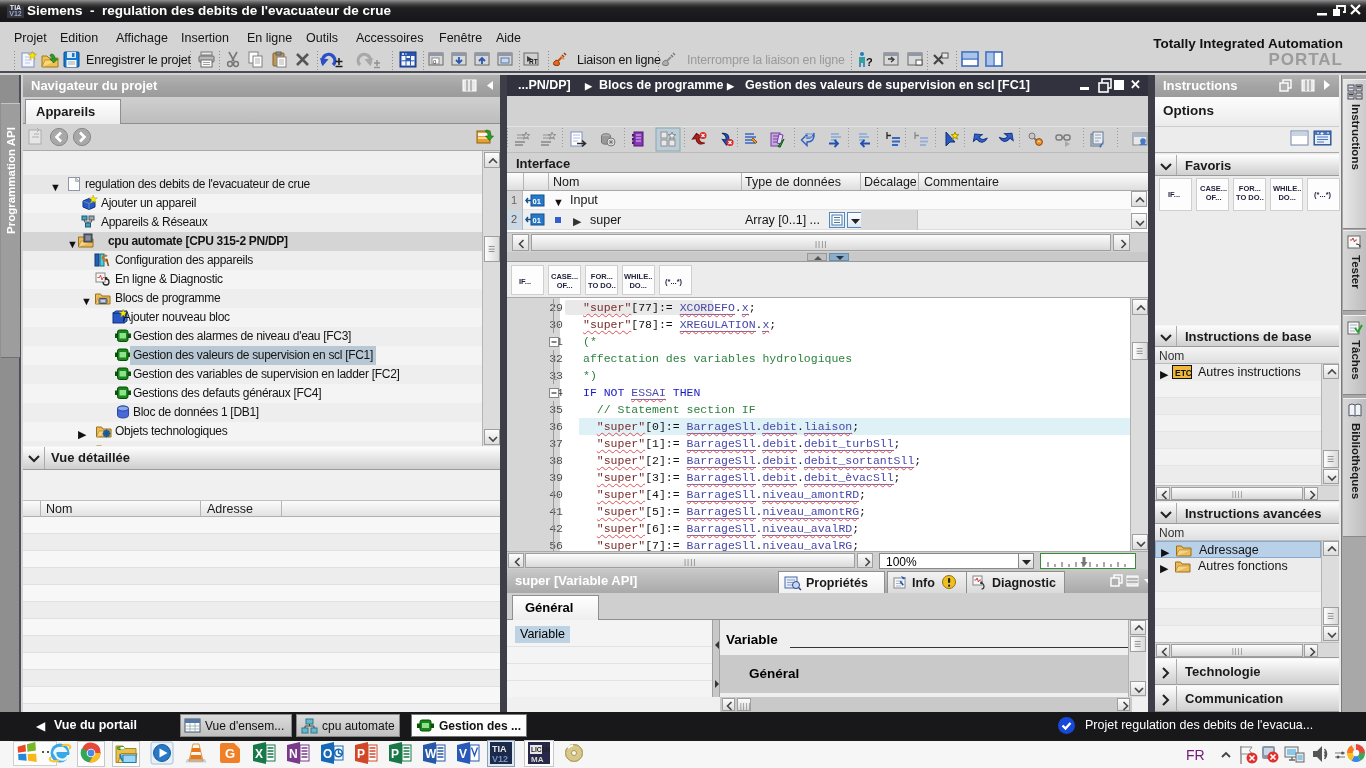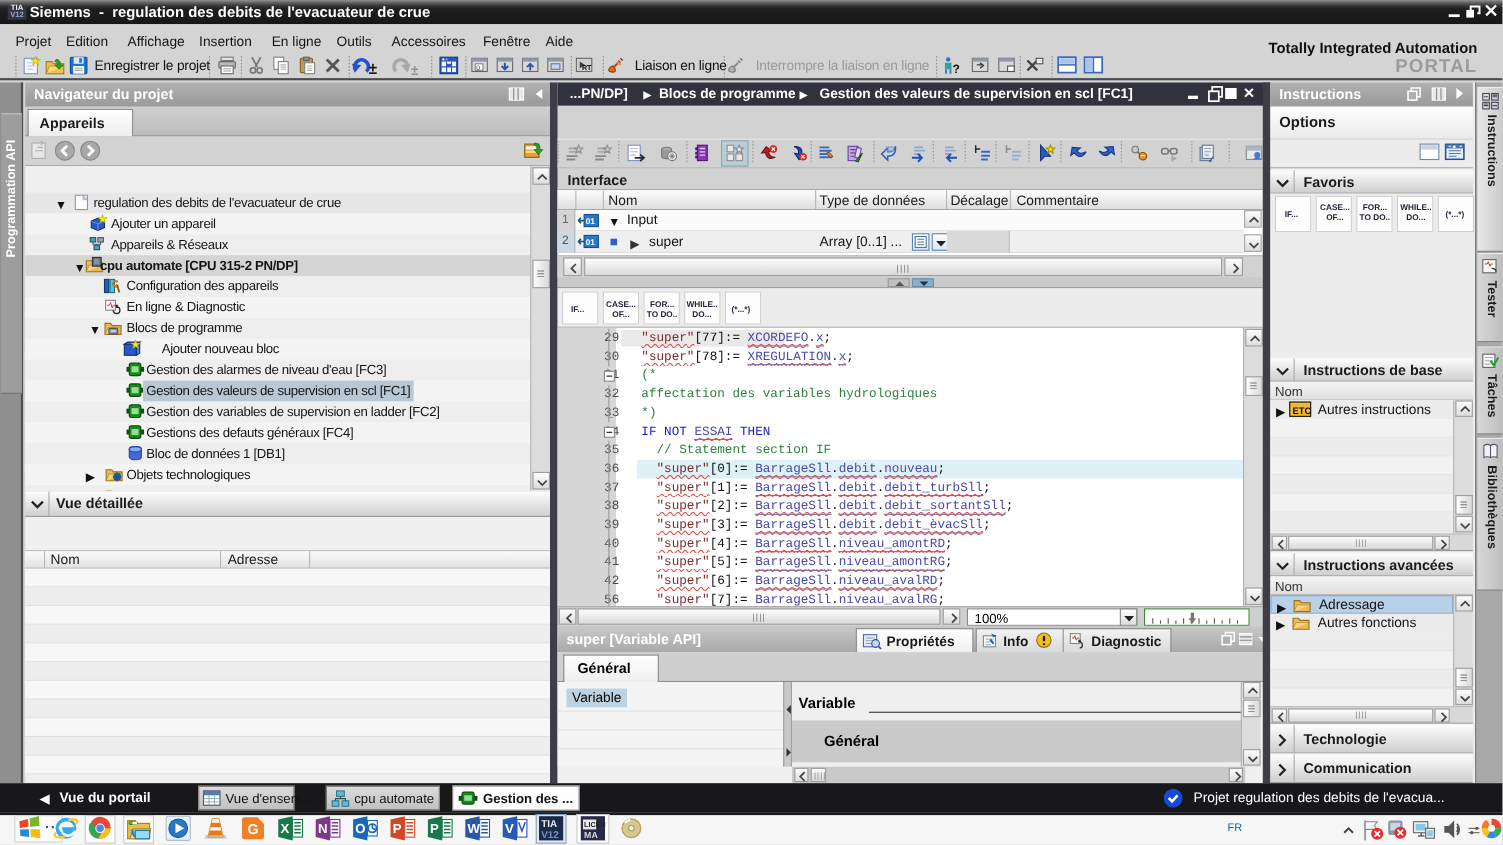--- a/index.html
+++ b/index.html
@@ -328,21 +328,21 @@
         <span class="lbl" style="left:78px;">Appareils &amp; Réseaux</span>
       </div>
 <div class="trow" style="top:81px;background:#d5d5d5;">
         <span class="tarr" style="left:44px;">▼</span>
         <svg style="left:55px;top:2px;" width="16" height="15">
           <path d="M0.5 3 l5 0 l1.5 2 l8 0 l0 8 l-14.5 0 z" fill="#ecba58" stroke="#9a7018"></path>
           <path d="M0.5 13 l2.5 -6 l12.5 0" fill="#f6d486" stroke="#9a7018" stroke-width="0.5"></path>
           <rect x="6" y="0" width="8" height="8" fill="#606878" stroke="#303848"></rect>
           <rect x="7.5" y="1.5" width="5" height="5" fill="#8890a0"></rect>
         </svg>
-        <span class="lbl" style="left:68px;font-weight:bold;">cpu automate [CPU 315-2 PN/DP]</span>
+        <span class="lbl" style="left:85px;font-weight:bold;">cpu automate [CPU 315-2 PN/DP]</span>
       </div>
 <div class="trow" style="top:100px;background:#eeeeee;">
         <svg style="left:71px;top:2px;" width="16" height="15">
           <rect x="1" y="1" width="4" height="12" fill="#2060b8" stroke="#103a70"></rect>
           <rect x="6" y="1" width="4" height="12" fill="#58c8d8" stroke="#1a7080"></rect>
           <path d="M11 3 a3 3 0 1 0 3 3 l-2 0 a1.5 1.5 0 1 1 -1.5 -1.5 z" fill="#e89028" stroke="#905010" stroke-width="0.5" transform="rotate(40 12.5 6)"></path>
           <path d="M12.5 6 l2 7" stroke="#905010" stroke-width="1.6"></path>
         </svg>
         <span class="lbl" style="left:92px;">Configuration des appareils</span>
       </div>
@@ -366,21 +366,21 @@
         <span class="lbl" style="left:92px;">Blocs de programme</span>
       </div>
 <div class="trow" style="top:157px;background:#f4f4f4;">
         <svg style="left:89px;top:2px;" width="16" height="15">
           <rect x="1" y="3" width="11" height="10" fill="#2858c8" stroke="#10307a"></rect>
           <path d="M1 3 l3 -2 l11 0 l-3 2 z M12 13 l3 -2 l0 -10 l-3 2 z" fill="#4878e8" stroke="#10307a"></path>
           <g transform="translate(7,-1)">
             <path d="M4.2 0 L5.1 2.9 L8.4 2.9 L5.8 4.8 L6.7 7.9 L4.2 6 L1.7 7.9 L2.6 4.8 L0 2.9 L3.3 2.9 Z" fill="#f8ee00" stroke="#a89800" stroke-width="0.5"></path>
           </g>
         </svg>
-        <span class="lbl" style="left:124px;text-align:center;">Ajouter nouveau bloc</span>
+        <span class="lbl" style="left:100px;text-align:center;">Ajouter nouveau bloc</span>
       </div>
 <div class="trow" style="top:176px;background:#eeeeee;">
         <svg style="left:92px;top:2px;" width="16" height="15">
           <rect x="2.5" y="1" width="10.5" height="11.5" rx="2" fill="#18881a" stroke="#0a4a0a"></rect>
           <rect x="4.5" y="4" width="6.5" height="5.5" fill="#90e090"></rect>
           <rect x="0" y="4.5" width="2.5" height="4.5" fill="#0a520a"></rect>
           <rect x="13" y="4.5" width="3" height="4.5" fill="#0a520a"></rect>
         </svg>
         <span class="lbl" style="left:110px;">Gestion des alarmes de niveau d'eau [FC3]</span>
       </div>
@@ -770,21 +770,21 @@
 <div class="cl" style="top:86px;"><span class="ln">34</span></div>
 <div class="cl" style="top:86px;left:54px;width:569px;"><span class="ctext" style="left:4px;"><span class="kw">IF NOT</span> <span class="id squig">ESSAI</span> <span class="kw">THEN</span></span></div>
 <svg style="left:42px;top:90px;" width="10" height="10">
         <rect x="0.5" y="0.5" width="9" height="9" fill="#fff" stroke="#888"></rect>
         <path d="M2.5 5 h5" stroke="#333" stroke-width="1.2"></path>
       </svg>
 <div class="cl" style="top:103px;"><span class="ln">35</span></div>
 <div class="cl" style="top:103px;left:54px;width:569px;"><span class="ctext" style="left:4px;">&nbsp;&nbsp;<span class="cm">// Statement section IF</span></span></div>
 <div class="abs" style="left:46px;top:103px;width:1px;height:17px;background:#999;"></div>
 <div class="cl" style="top:120px;"><span class="ln">36</span></div>
-<div class="cl" style="top:120px;left:54px;width:569px;background:#ddf1f7;"><span class="ctext" style="left:4px;">&nbsp;&nbsp;<span class="gv squig">"super"</span>[0]:= <span class="id squig">BarrageSll</span>.<span class="id squig">debit</span>.<span class="id squig">nouveau</span>;</span></div>
+<div class="cl" style="top:120px;left:54px;width:569px;background:#ddf1f7;"><span class="ctext" style="left:4px;">&nbsp;&nbsp;<span class="gv squig">"super"</span>[0]:= <span class="id squig">BarrageSll</span>.<span class="id squig">debit</span>.<span class="id squig">liaison</span>;</span></div>
 <div class="abs" style="left:46px;top:120px;width:1px;height:17px;background:#999;"></div>
 <div class="cl" style="top:137px;"><span class="ln">37</span></div>
 <div class="cl" style="top:137px;left:54px;width:569px;"><span class="ctext" style="left:4px;">&nbsp;&nbsp;<span class="gv squig">"super"</span>[1]:= <span class="id squig">BarrageSll</span>.<span class="id squig">debit</span>.<span class="id squig">debit_turbSll</span>;</span></div>
 <div class="abs" style="left:46px;top:137px;width:1px;height:17px;background:#999;"></div>
 <div class="cl" style="top:154px;"><span class="ln">38</span></div>
 <div class="cl" style="top:154px;left:54px;width:569px;"><span class="ctext" style="left:4px;">&nbsp;&nbsp;<span class="gv squig">"super"</span>[2]:= <span class="id squig">BarrageSll</span>.<span class="id squig">debit</span>.<span class="id squig">debit_sortantSll</span>;</span></div>
 <div class="abs" style="left:46px;top:154px;width:1px;height:17px;background:#999;"></div>
 <div class="cl" style="top:171px;"><span class="ln">39</span></div>
 <div class="cl" style="top:171px;left:54px;width:569px;"><span class="ctext" style="left:4px;">&nbsp;&nbsp;<span class="gv squig">"super"</span>[3]:= <span class="id squig">BarrageSll</span>.<span class="id squig">debit</span>.<span class="id squig">debit_èvacSll</span>;</span></div>
 <div class="abs" style="left:46px;top:171px;width:1px;height:17px;background:#999;"></div>
@@ -1185,21 +1185,21 @@
         <path d="M8 2 q3 -2 6 0 l0 11 q-3 -1.5 -6 0 q-3 -1.5 -6 0 l0 -11 q3 -2 6 0 z" fill="#f0f4f8" stroke="#556"></path>
         <path d="M8 2 v11" stroke="#556"></path>
       </svg>
  <span style="top:24px;">Bibliothèques</span>
 </div>
 </div>
 
 <div class="abs" id="tiabar">
  <span style="position:absolute;left:36px;top:7px;font-size:12px;">◀</span>
  <span style="position:absolute;left:54px;top:6px;font-size:12.5px;font-weight:bold;">Vue du portail</span>
- <div class="taskbtn" style="left:180px;width:88px;">
+ <div class="taskbtn" style="left:180px;width:112px;">
   <svg style="left:4px;top:4px;" width="17" height="15">
         <rect x="0" y="0" width="15" height="13" fill="#fff" stroke="#456"></rect>
         <rect x="0" y="0" width="15" height="4" fill="#5878a8"></rect>
         <path d="M0 7 h15 M0 10 h15 M5 4 v9 M10 4 v9" stroke="#8aa" stroke-width="0.8"></path>
       </svg>
   <span style="position:absolute;left:24px;top:4px;">Vue d'ensem...</span>
  </div>
  <div class="taskbtn" style="left:296px;width:104px;">
   <svg style="left:5px;top:3px;" width="16" height="16">
         <rect x="4" y="1" width="7" height="5" fill="#68b8cc" stroke="#2a7a90"></rect>
@@ -1342,21 +1342,21 @@
     <rect x="2" y="3" width="12" height="9" fill="#e8e8e8"></rect>
     <text x="3" y="10" font-size="6.5" font-weight="bold" fill="#222" font-family="Liberation Sans">LICEN</text>
     <text x="3" y="20" font-size="8" font-weight="bold" fill="#d8d8d8" font-family="Liberation Sans">MA</text>
   </svg>
 <svg class="abs" style="left:564px;top:743px;" width="24" height="24">
     <circle cx="10" cy="10" r="8.5" fill="#d8c890" stroke="#a89850"></circle>
     <circle cx="10" cy="10" r="8.5" fill="none" stroke="#b8a860"></circle>
     <circle cx="10" cy="10" r="2.5" fill="#f8f8f0" stroke="#a89850"></circle>
     <path d="M4 5 a8 8 0 0 1 5 -2.8" stroke="#fff" stroke-width="2" fill="none"></path>
   </svg>
-<span class="abs" style="left:1116px;top:747px;font-size:10px;color:#0369a1;">FR</span>
+<span class="abs" style="left:1186px;top:747px;font-size:14px;color:#701a75;">FR</span>
 <svg class="abs" style="left:1220px;top:747px;" width="12" height="14">
     <path d="M2 10 l4 -4 l4 4" stroke="#444" stroke-width="1.8" fill="none"></path>
   </svg>
 <svg class="abs" style="left:1238px;top:744px;" width="24" height="24">
     <path d="M3 2 v18" stroke="#888" stroke-width="1.4"></path>
     <path d="M3 3 l11 0 l-2.5 3.5 l2.5 3.5 l-11 0 z" fill="#f8f8f8" stroke="#888"></path>
     <circle cx="14" cy="14" r="5.5" fill="#e03030"></circle>
     <path d="M11.5 11.5 l5 5 M16.5 11.5 l-5 5" stroke="#fff" stroke-width="1.6"></path>
   </svg>
 <svg class="abs" style="left:1260px;top:744px;" width="24" height="24">

